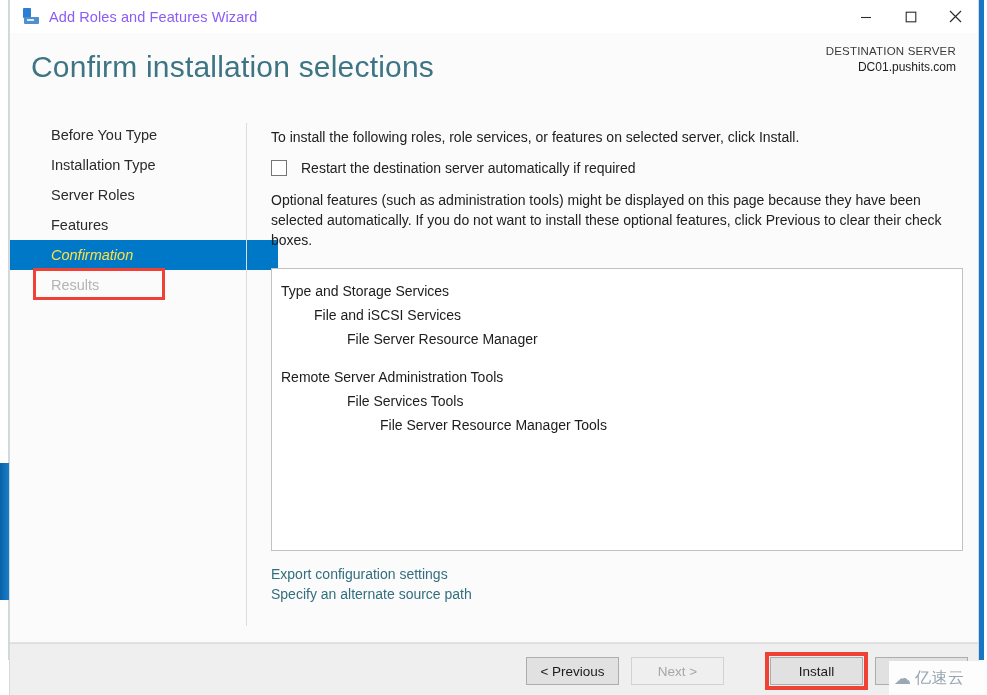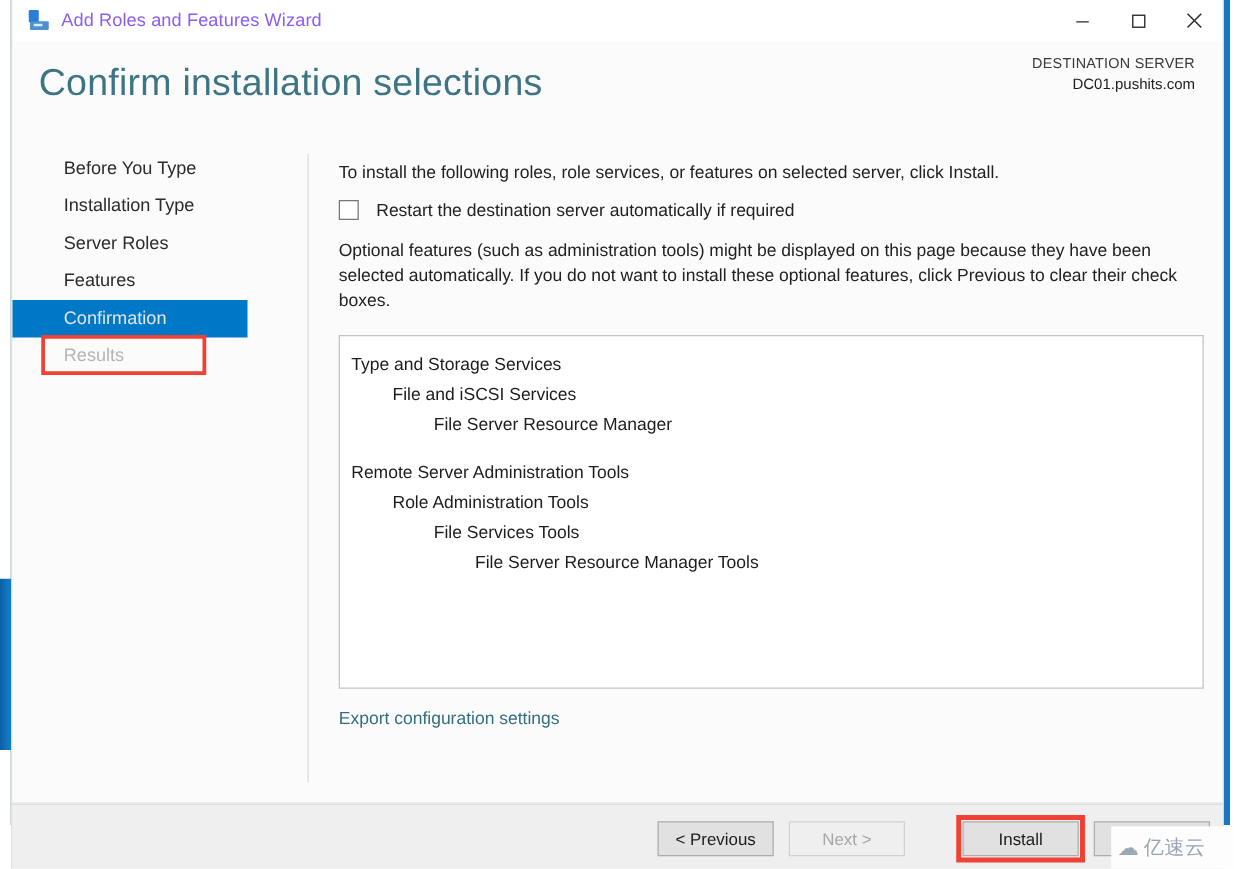--- a/index.html
+++ b/index.html
@@ -175,22 +175,23 @@
     line-height: 30px;
     padding-left: 41px;
     font-size: 14.5px;
     color: #2b2b2b;
     white-space: nowrap;
     cursor: default;
     box-sizing: border-box;
   }
   .nav-item.is-selected {
     background: #0078c8;
-    color: #e5e5e5;
-    width: 188px;
+    color: #fde047;
+    width: 268px;
+    font-style: italic;
   }
   .nav-item.is-disabled {
     color: #b4b4b4;
   }
   #nav-highlight-box {
     position: absolute;
     left: 23px;
     top: 148px;
     width: 132px;
     height: 32px;
@@ -455,28 +456,28 @@
 
       <p class="body-text" id="optional-note">Optional features (such as administration tools) might be displayed on this page because they have been selected automatically. If you do not want to install these optional features, click Previous to clear their check boxes.</p>
 
       <div id="selections-box">
         <ul id="selections-list">
           <li class="lvl0">Type and Storage Services</li>
           <li class="lvl1">File and iSCSI Services</li>
           <li class="lvl2">File Server Resource Manager</li>
           <li class="spacer"></li>
           <li class="lvl0">Remote Server Administration Tools</li>
-          <li class="lvl1">Role Administration Tools</li>
           <li class="lvl2">File Services Tools</li>
           <li class="lvl3">File Server Resource Manager Tools</li>
         </ul>
       </div>
 
       <div id="content-links">
         <a class="wiz-link" href="#">Export configuration settings</a>
+        <a class="wiz-link" href="#">Specify an alternate source path</a>
       </div>
 
     </section>
   </div>
 
   <div id="footer-separator"></div>
   <div id="footer-bar">
     <button class="wiz-button" id="btn-previous">&lt; Previous</button>
     <button class="wiz-button is-disabled" id="btn-next">Next &gt;</button>
     <button class="wiz-button" id="btn-install">Install</button>

